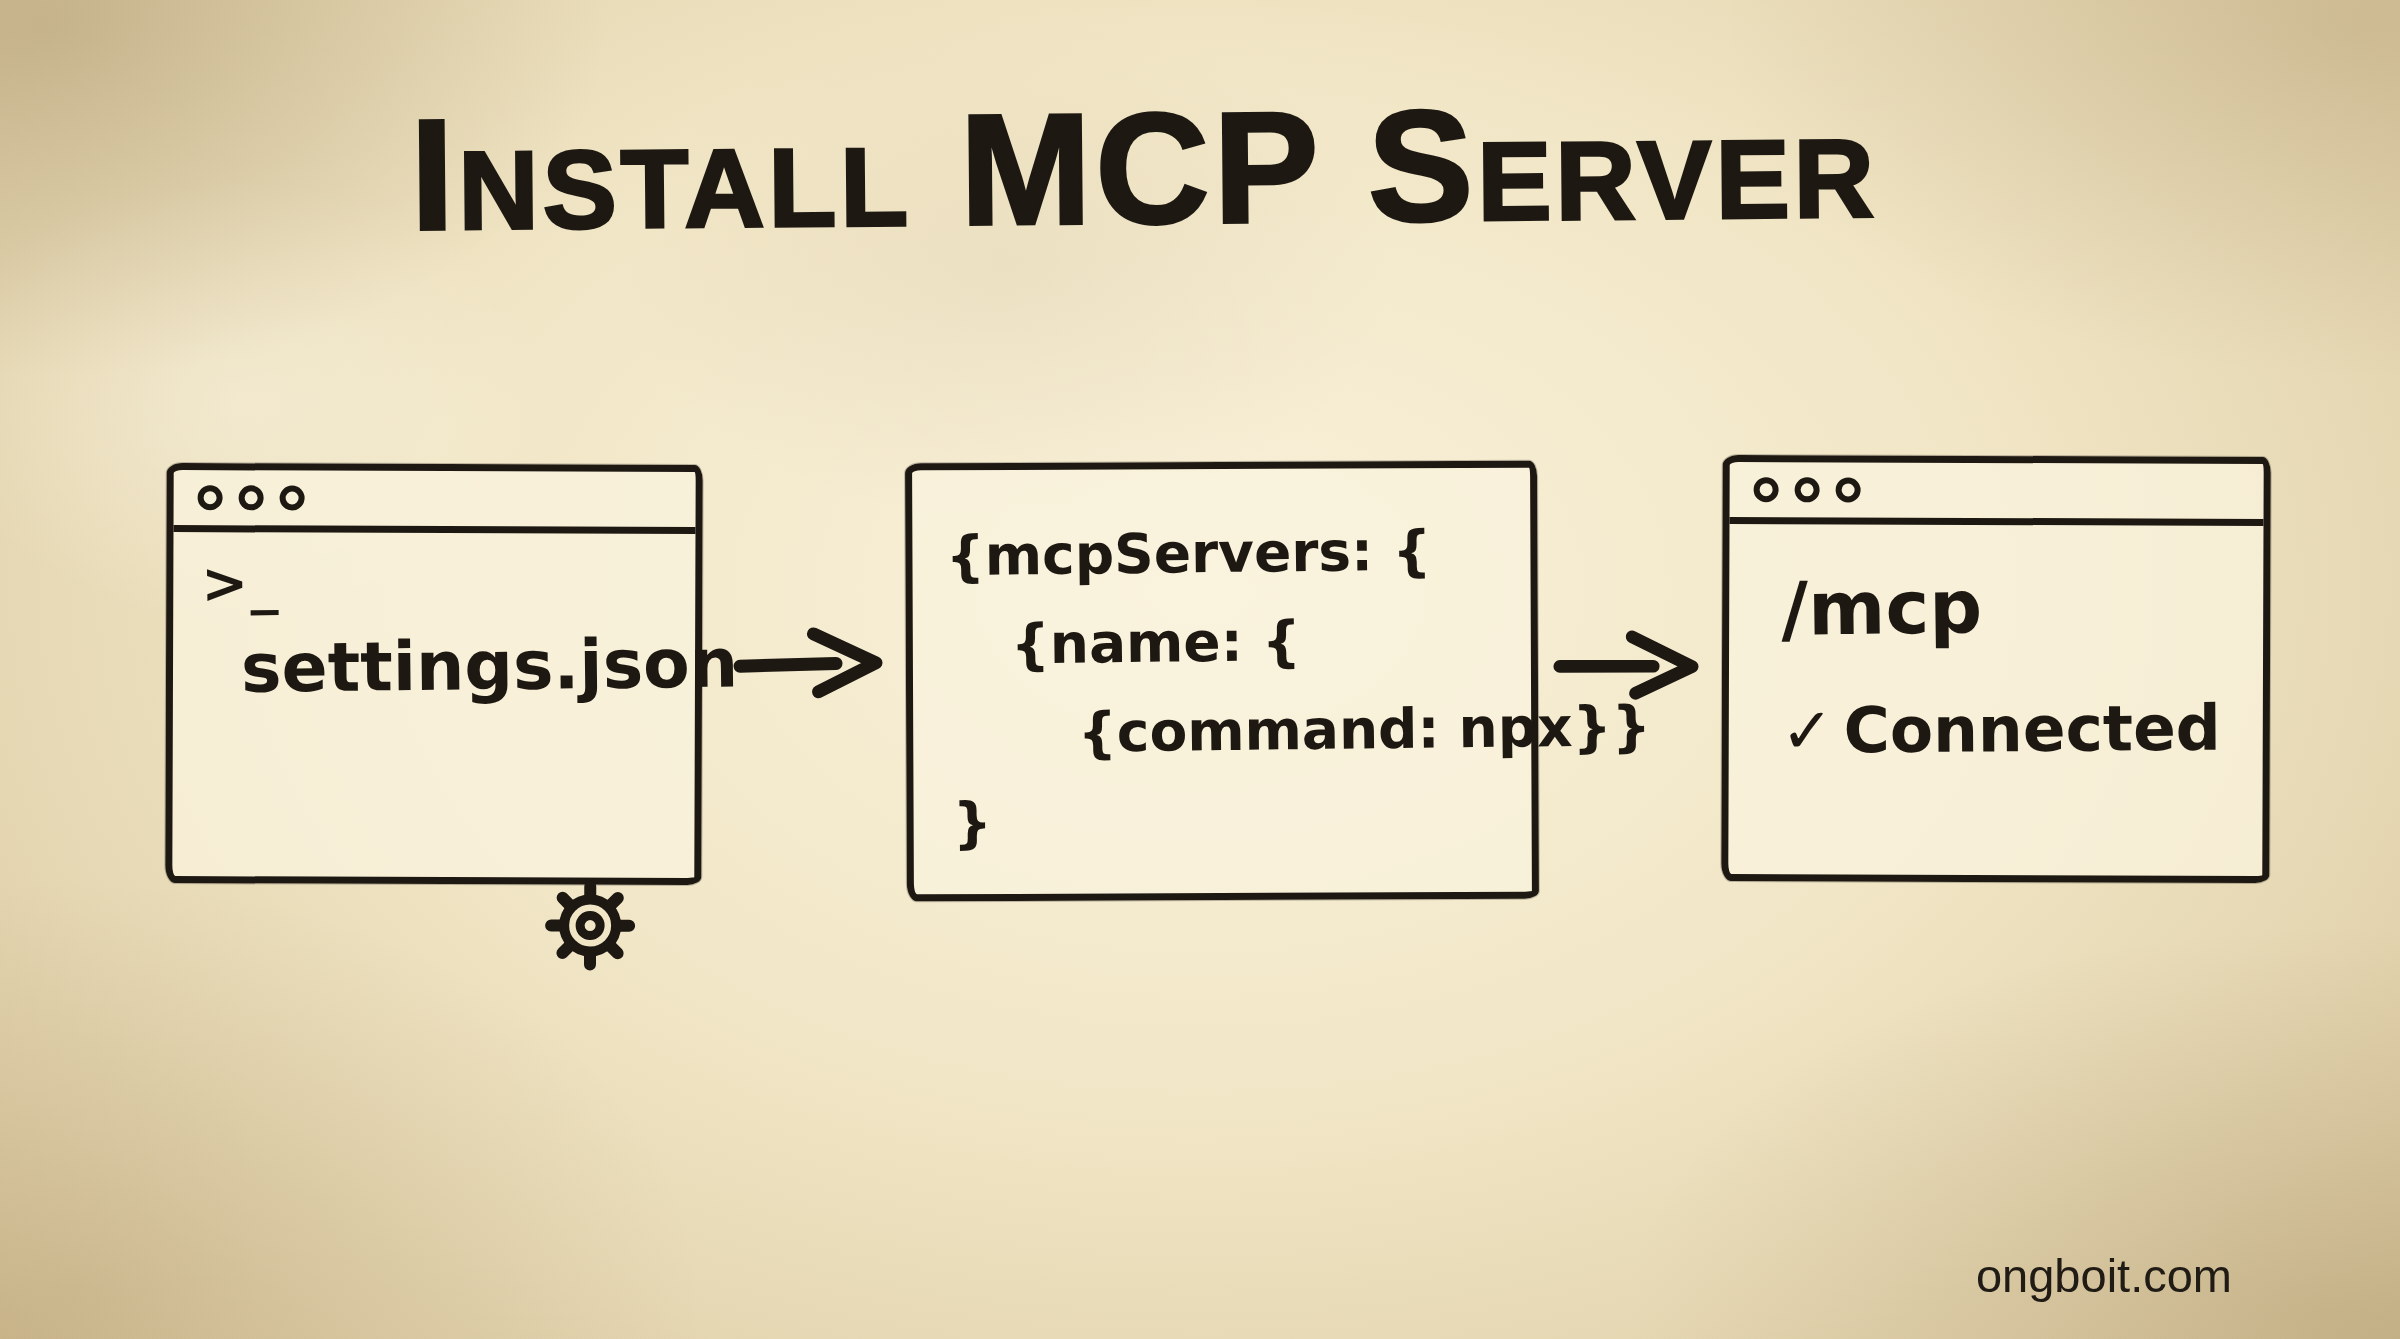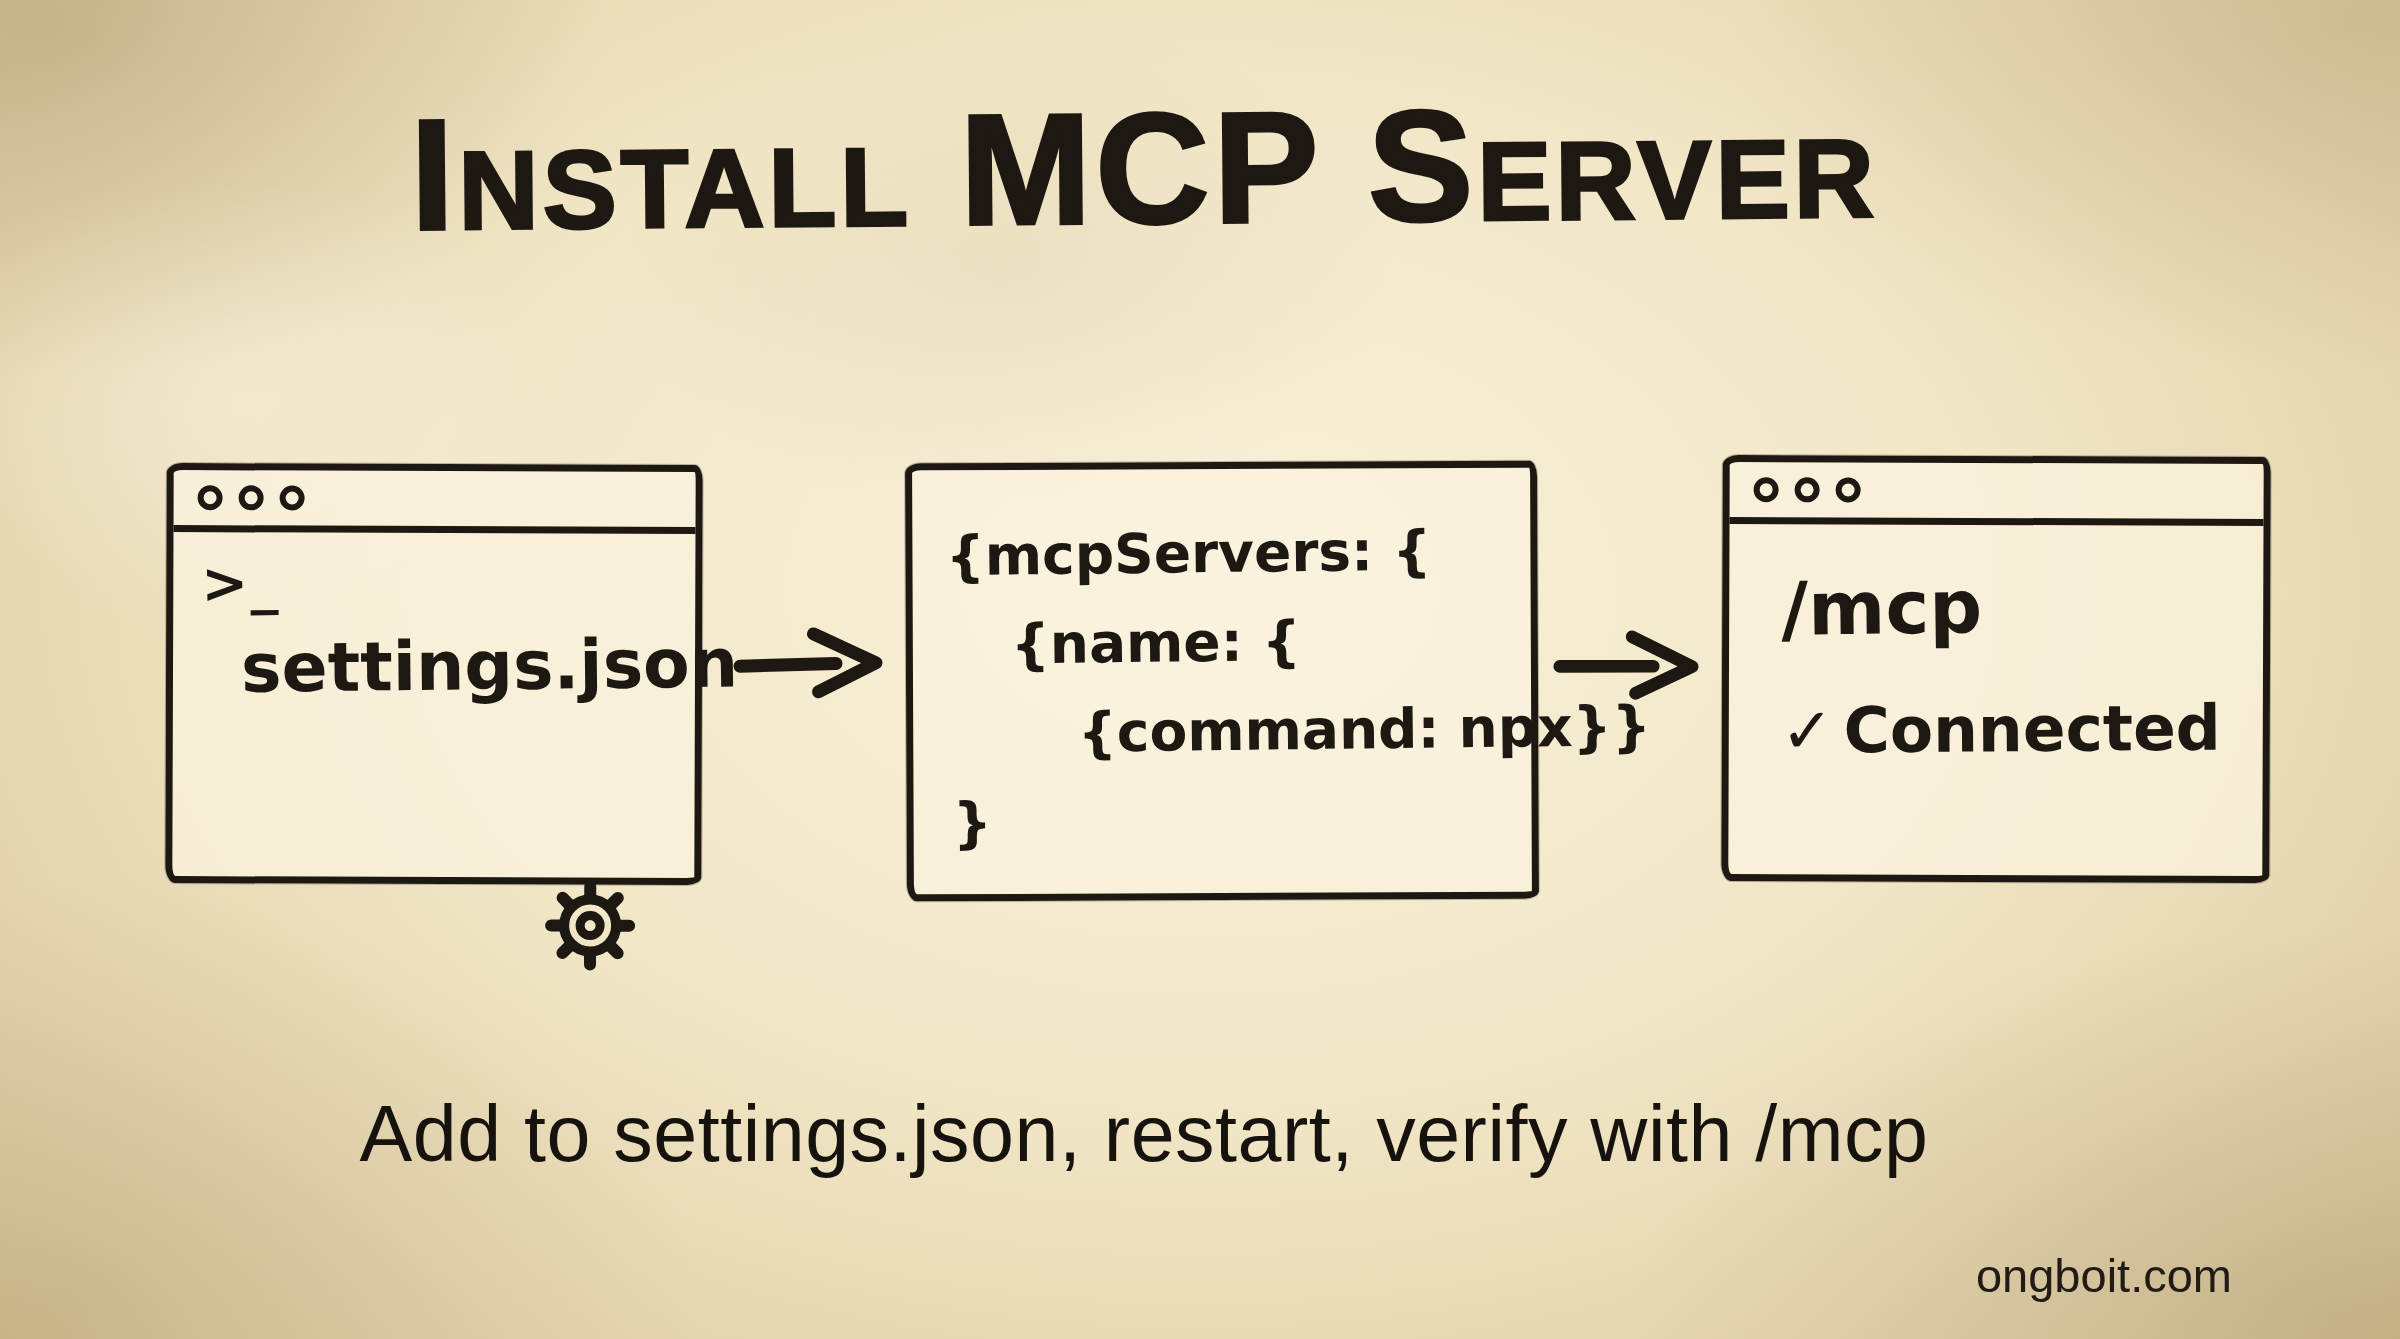--- a/index.html
+++ b/index.html
@@ -199,17 +199,16 @@
     <div class="verify-body">
       <div>
         <span class="slash-cmd">/mcp</span>
       </div>
       <div class="status-line">
         <span class="check">✓</span><span>Connected</span>
       </div>
     </div>
   </div>
 
-  <div class="caption">Add to settings.json, restart, verify with /mcp</div>
 
   <div class="watermark">ongboit.com</div>
 
 </div>
 
 </body></html>

